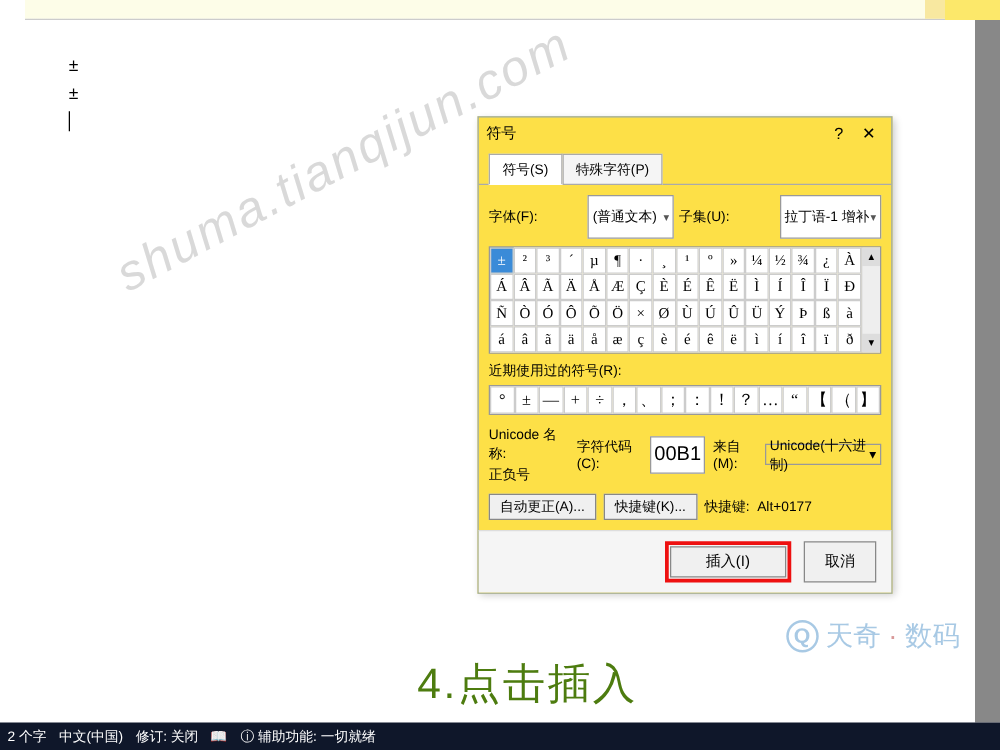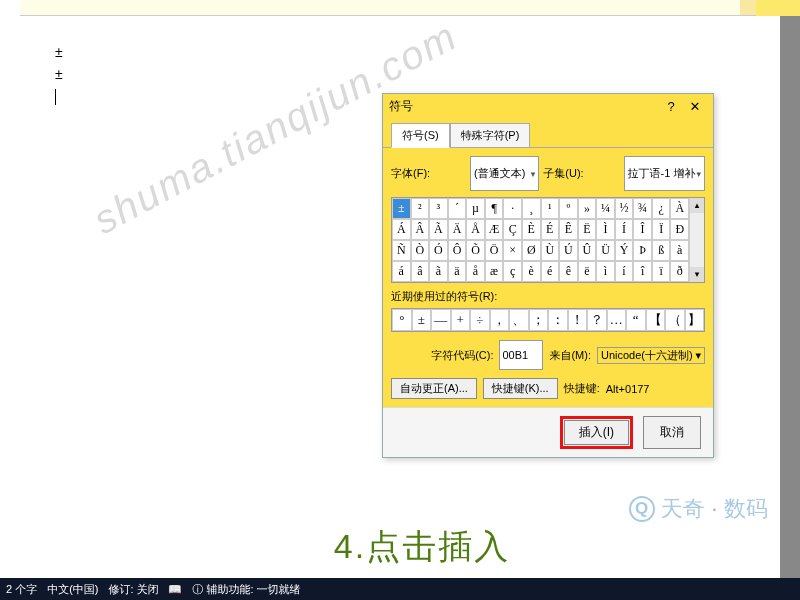--- a/index.html
+++ b/index.html
@@ -28,28 +28,28 @@
     .cell { border: 1px solid #ccc; height: 21px; display: flex; align-items: center; justify-content: center; font-size: 12px; background: #fff; cursor: pointer; font-family: "Times New Roman", serif; }
     .cell.sel-c { background: #3a8bd8; color: #fff; }
     .vscroll { position: absolute; right: 0; top: 0; bottom: 0; width: 15px; background: #eee; display: flex; flex-direction: column; border-left: 1px solid #ccc; }
     .vscroll .btn { height: 15px; background: #ddd; text-align: center; font-size: 9px; line-height: 15px; cursor: pointer; }
     .vscroll .track { flex: 1; background: #eee; }
     .recent-label { font-size: 11px; margin: 6px 0 4px; }
     .recent-grid { display: grid; grid-template-columns: repeat(16, 1fr); border: 1px solid #999; }
     .rcell { border: 1px solid #ccc; height: 22px; display: flex; align-items: center; justify-content: center; font-size: 13px; background: #fff; cursor: pointer; font-family: "Times New Roman", serif; }
     .uni-row { display: flex; align-items: center; gap: 6px; margin-top: 8px; font-size: 11px; }
     .uni-row .lbl-col { display: flex; flex-direction: column; gap: 2px; }
-    .uni-row input { width: 44px; border: 1px solid #999; height: 17px; font-size: 11px; padding: 14px 2px; }
+    .uni-row input { width: 44px; border: 1px solid #999; height: 17px; font-size: 16px; padding: 14px 2px; }
     .uni-row .sel2 { width: 108px; border: 1px solid #999; height: 17px; font-size: 11px; display: flex; align-items: center; justify-content: space-between; padding: 0 3px; }
     .btn-row { display: flex; align-items: center; gap: 6px; margin-top: 8px; font-size: 11px; }
     .btn-row button { padding: 2px 8px; border: 1px solid #888; background: #f0f0f0; font-size: 11px; cursor: pointer; }
     .footer-row { display: flex; justify-content: flex-end; gap: 10px; padding: 8px 12px; border-top: 1px solid #ddd; background: #f5f5f5; }
     .footer-row button { padding: 3px 16px; border: 1px solid #888; background: #f0f0f0; font-size: 12px; cursor: pointer; }
     .insert-hl { border: 3px solid #e11; padding: 1px; }
-    .insert-hl button { padding: 3px 14px; }
+    .insert-hl button { padding: 3px 28px; }
     .statusbar { position: absolute; bottom: 0; left: 0; right: 0; height: 22px; background: #0f172a; color: #fff; display: flex; align-items: center; font-size: 11px; padding: 0 6px; gap: 10px; }
     .watermark { position: absolute; left: 160px; top: 80px; width: 420px; height: 420px; color: #bbb; font-size: 40px; font-style: italic; transform: rotate(-28deg); pointer-events: none; opacity: .55; letter-spacing: 2px; }
     .caption { position: absolute; bottom: 30px; left: 0; right: 0; text-align: center; font-size: 34px; color: #4d7c0f; font-weight: 300; letter-spacing: 2px; text-shadow: 1px 1px 0 #fff, -1px -1px 0 #fff; margin-left: 44px; }
     .brand { position: absolute; bottom: 76px; right: 32px; display: flex; align-items: center; gap: 6px; color: #8cb8dc; font-size: 22px; opacity: .75; }
     .brand .ic { width: 26px; height: 26px; border: 2px solid #8cb8dc; border-radius: 50%; display: flex; align-items: center; justify-content: center; font-size: 17px; font-weight: bold; }
     .brand .dot { color: #c77; }
   </style>
 </head>
 <body>
 
@@ -177,20 +177,24 @@
         <div class="rcell">！</div>
         <div class="rcell">？</div>
         <div class="rcell">…</div>
         <div class="rcell">“</div>
         <div class="rcell">【</div>
         <div class="rcell">（</div>
         <div class="rcell">】</div>
       </div>
 
     <div class="uni-row">
+      <div class="lbl-col">
+        <span>Unicode 名称:</span>
+        <span>正负号</span>
+      </div>
       <span style="flex:1"></span>
       <label>字符代码(C):</label>
       <input value="00B1" style="">
       <label>来自(M):</label>
       <div class="sel2">
         <span>Unicode(十六进制)</span>
         <span class="arr">▾</span>
       </div>
     </div>
 

